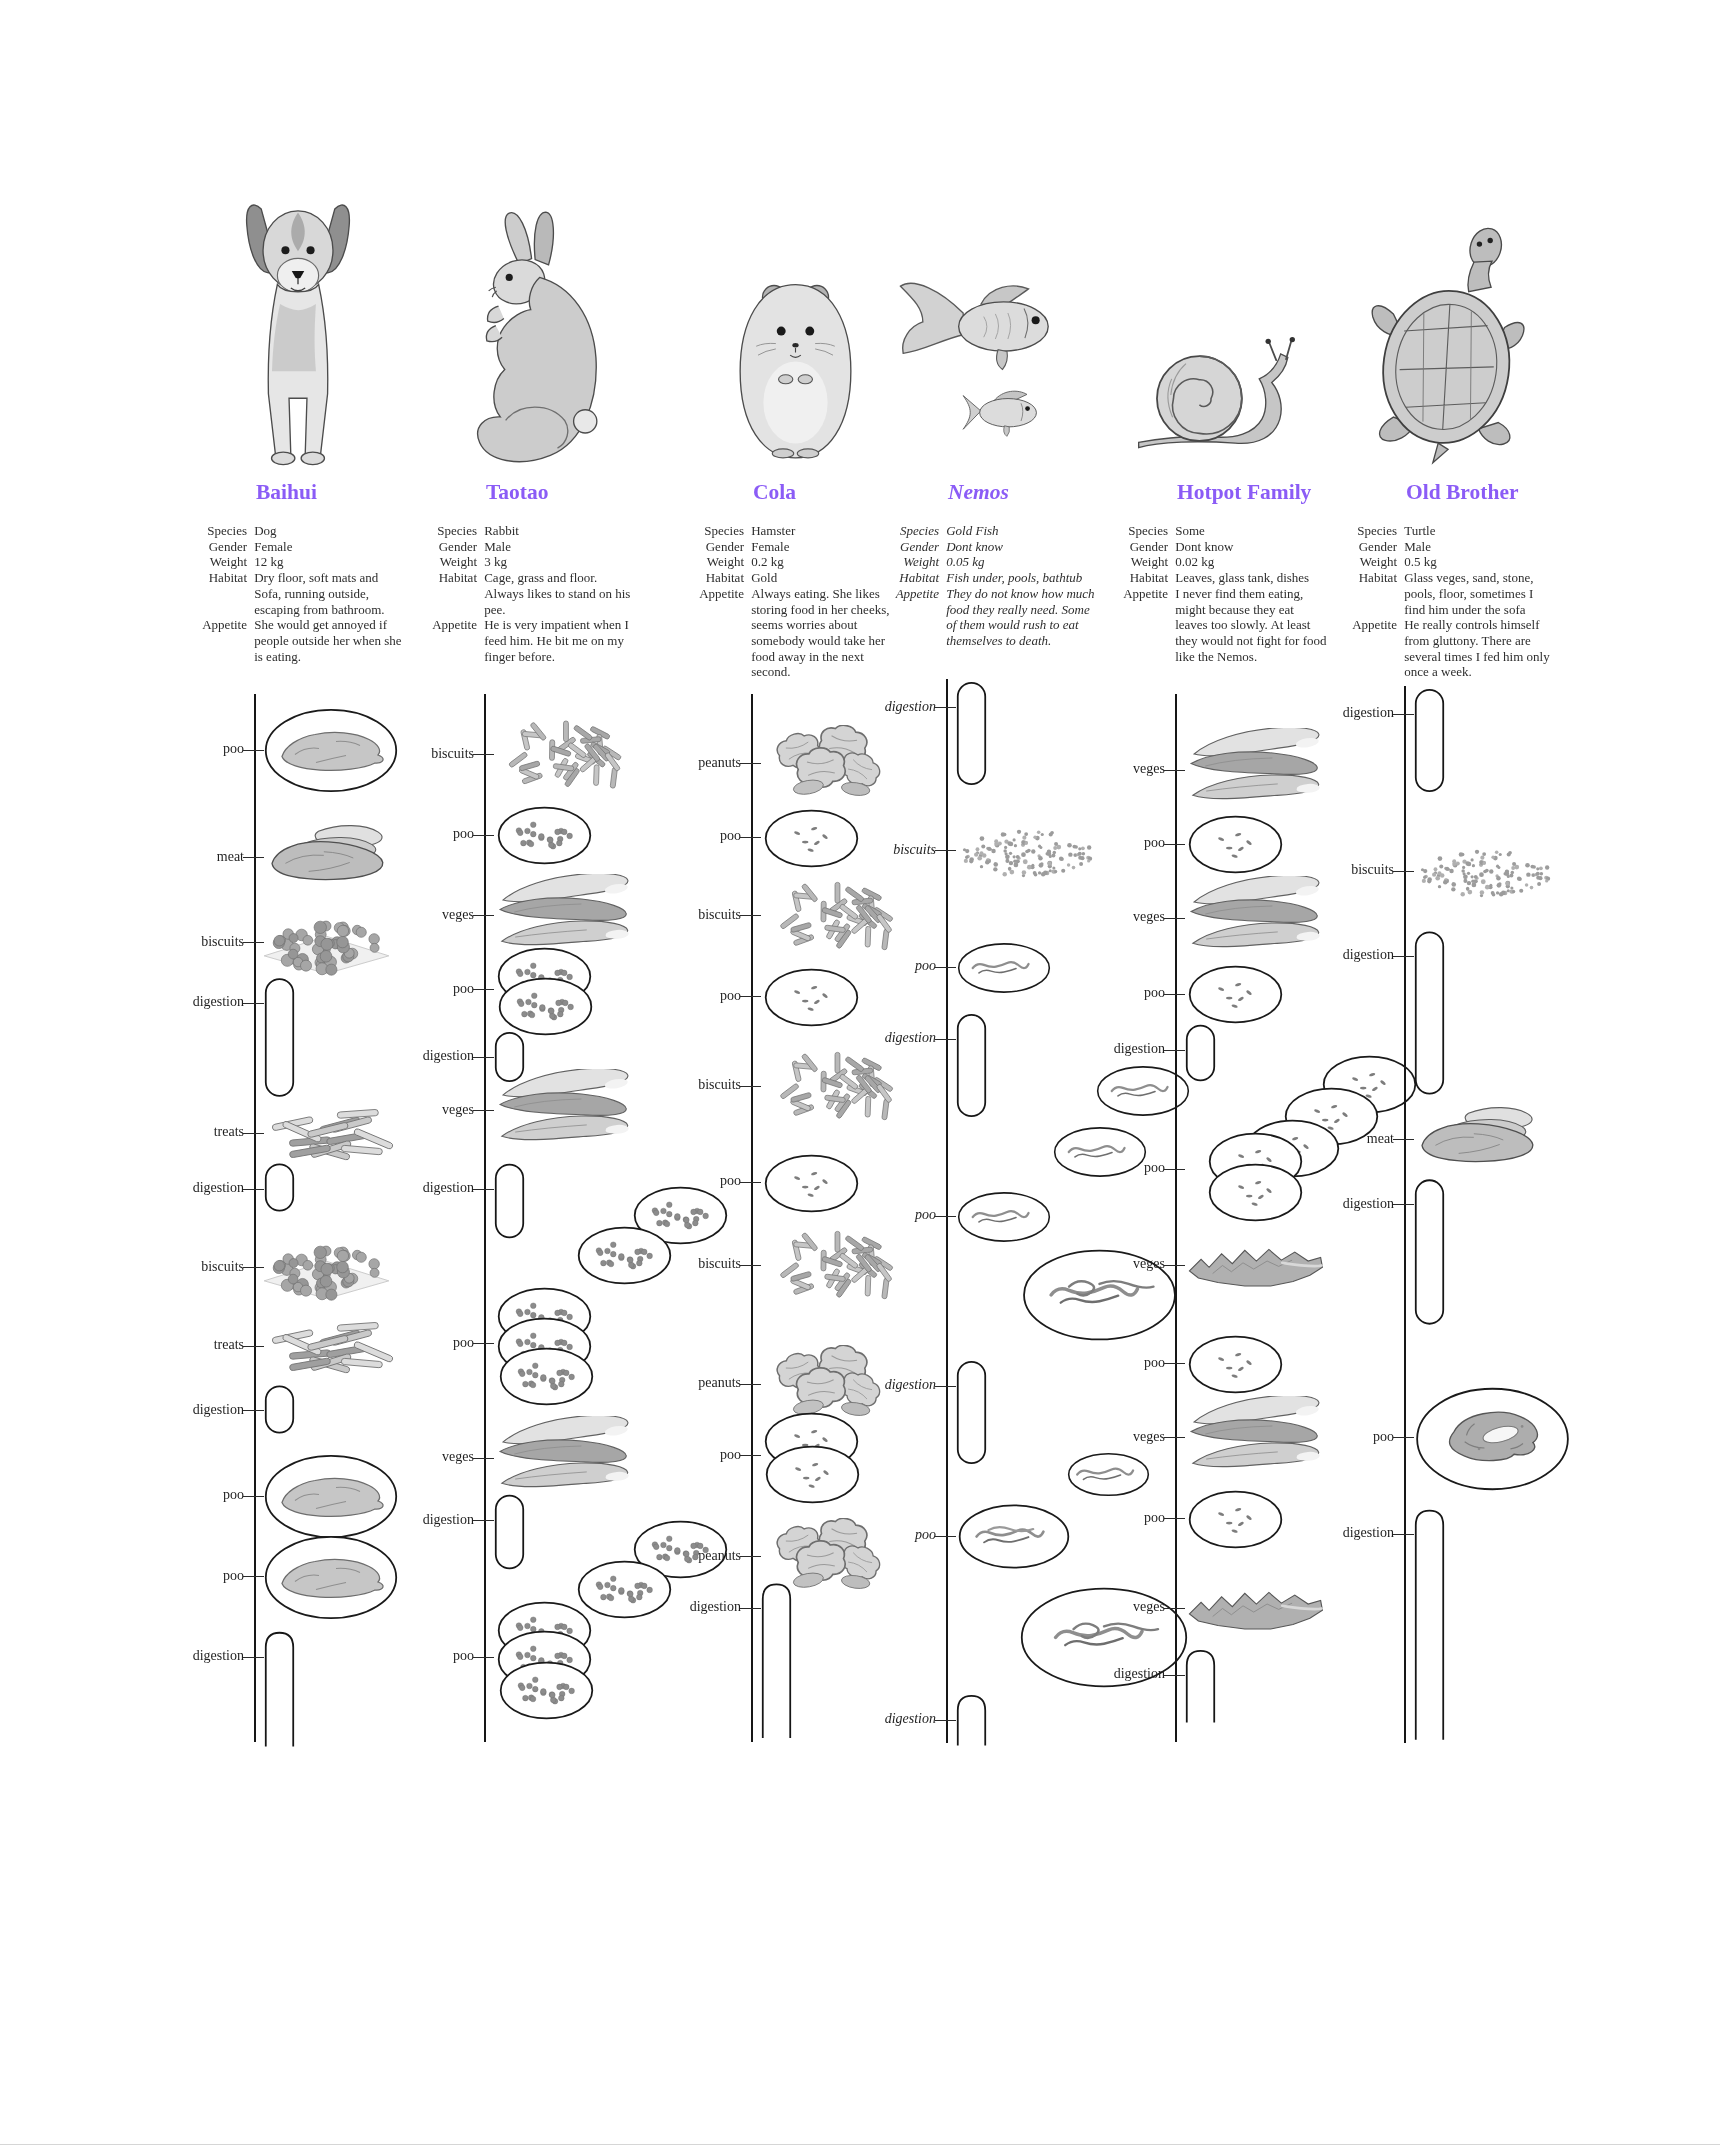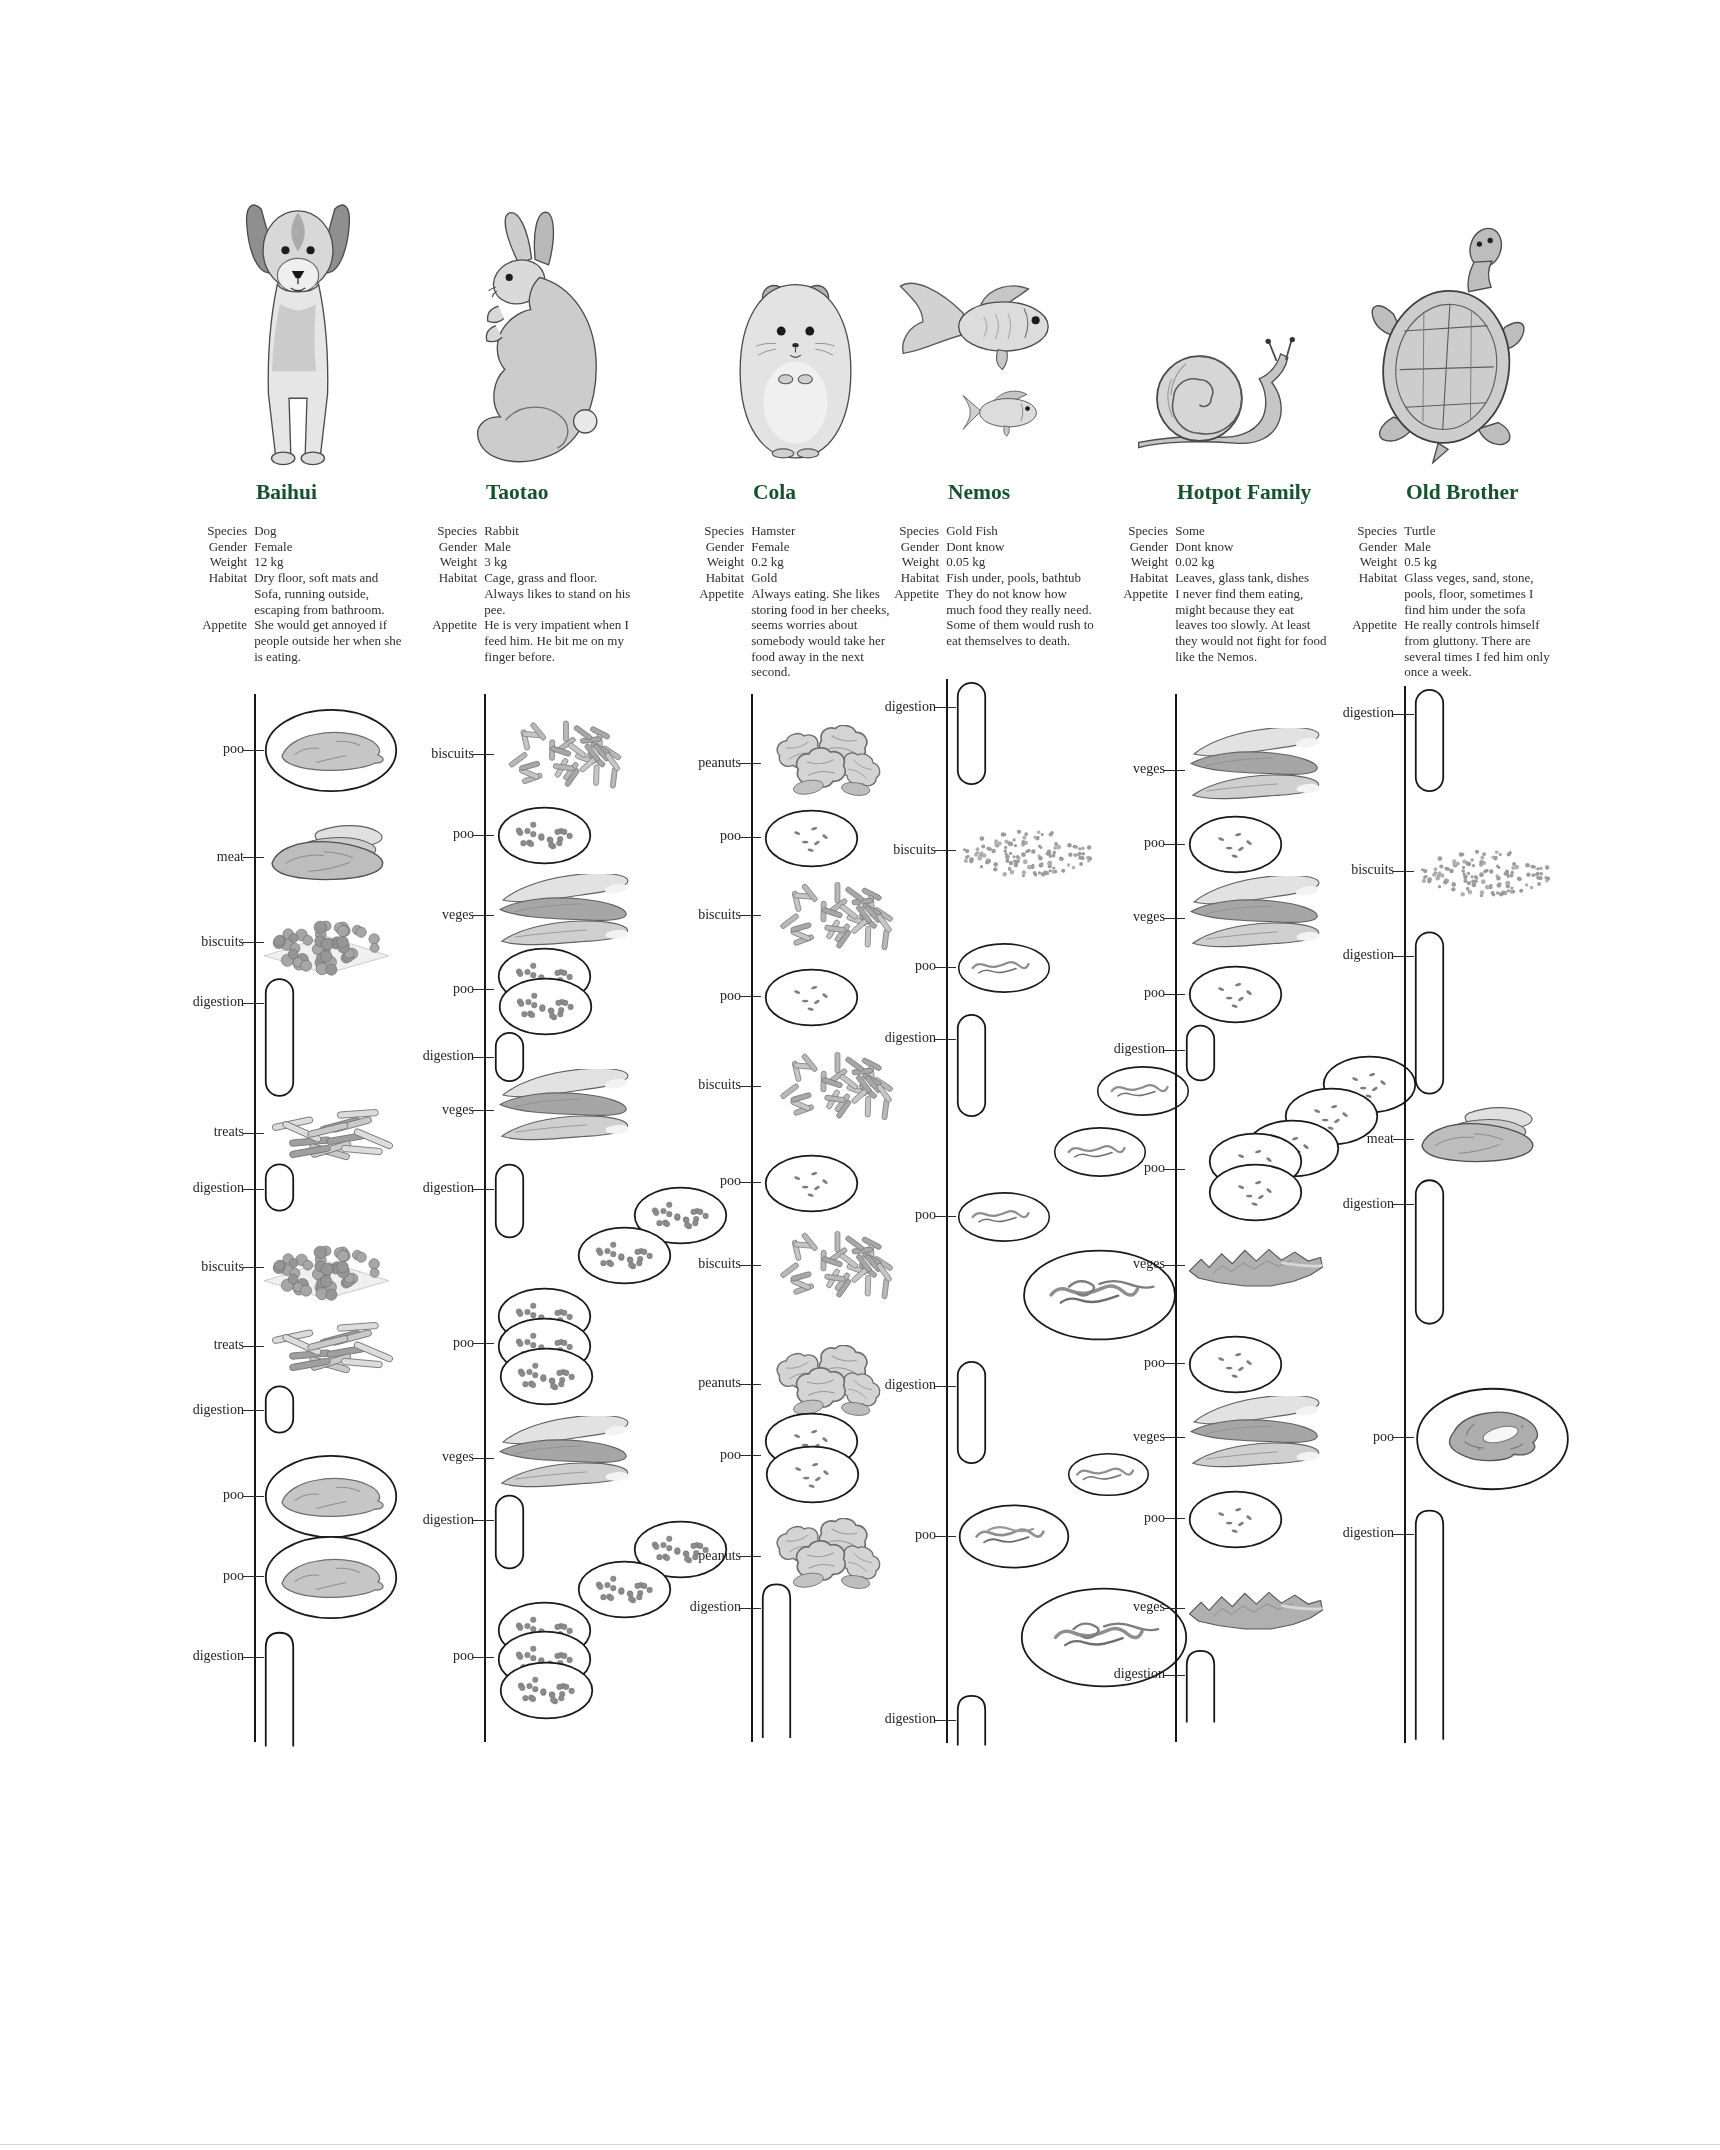--- a/index.html
+++ b/index.html
@@ -1,21 +1,21 @@
 <!DOCTYPE html>
 <html style="font-size:7.2px"><head>
 <meta charset="utf-8">
 <style>
   html,body{margin:0;padding:0;background:#ffffff;}
   .poster{position:relative;width:1721px;height:2151px;background:#ffffff;overflow:hidden;
           font-family:"Liberation Serif","DejaVu Serif",serif;color:#232323;}
   .pet-column{position:absolute;top:0;width:233px;height:2151px;}
   .animal{position:absolute;top:161px;left:-6.7px;width:224px;height:309px;
           display:flex;align-items:flex-end;justify-content:center;}
-  .pet-name{position:absolute;top:480px;left:63px;font-weight:700;font-size:21.5px;color:#14532d;white-space:nowrap;text-align:center;}
+  .pet-name{position:absolute;top:480px;left:63px;font-weight:700;font-size:21.5px;color:#8b5cf6;white-space:nowrap;text-align:center;}
   .info{position:absolute;top:523px;left:-18px;width:260px;}
   .info-row{display:flex;align-items:flex-start;}
   .info-label{flex:none;width:72px;text-align:right;padding-right:7.2px;font-size:13px;line-height:15.7px;color:#2e2e2e;}
   .info-value{width:152px;font-size:13px;line-height:15.7px;color:#2e2e2e;}
   .tline{position:absolute;left:61px;width:1.8px;background:#161616;}
   .ev-label{position:absolute;left:-103px;width:154px;text-align:right;font-size:14px;line-height:15.2px;color:#1f1f1f;white-space:nowrap;}
   .ev-dash{position:absolute;left:50px;width:20.6px;height:1.3px;background:#2b2b2b;}
   .ev-icon{position:absolute;}
   .title-block{position:absolute;left:249px;top:1769px;}
   .title-block h1{margin:0;font-weight:400;font-size:71px;line-height:72px;color:#2d2925;letter-spacing:0.4px;}
@@ -961,21 +961,21 @@
             </g>
             <ellipse cx="-44" cy="52" rx="34" ry="15" transform="rotate(-10 -44 52)" fill="#c2c2c2" stroke="#777777" stroke-width="2"></ellipse>
             <ellipse cx="62" cy="56" rx="32" ry="14" transform="rotate(8 62 56)" fill="#bdbdbd" stroke="#777777" stroke-width="2"></ellipse>
           </svg></div>
         <div class="ev-label" style="top: 1599px;">digestion</div>
         <div class="ev-dash" style="top: 1608px;"></div>
         <div class="ev-icon" style="left: 71px; top: 1582px;"><svg width="31" height="157" viewBox="0 0 70 350">
             <path d="M4 350 L4 36 Q4 3 35 3 Q66 3 66 36 L66 350" fill="#ffffff" stroke="#161616" stroke-width="4"></path>
           </svg></div>
       </div>
-      <div class="pet-column" style="left: 885px;">
+      <div class="pet-column" style="left: 885px; font-style: italic;">
         <div class="animal">
           <svg width="188" height="211" viewBox="0 0 420 470">
             <path d="M150 120 C100 70 40 40 10 60 C40 90 60 110 60 140 C30 150 10 180 16 210 C60 205 100 180 152 168 Z" fill="#d2d2d2" stroke="#5a5a5a" stroke-width="3"></path>
             <path d="M190 100 C210 60 260 52 296 66 C272 84 252 96 240 106 Z" fill="#c7c7c7" stroke="#5a5a5a" stroke-width="3"></path>
             <ellipse cx="240" cy="150" rx="100" ry="55" fill="#dcdcdc" stroke="#4c4c4c" stroke-width="3"></ellipse>
             <circle cx="312" cy="136" r="9" fill="#1a1a1a"></circle>
             <path d="M286 110 q16 30 2 66" stroke="#6f6f6f" fill="none" stroke-width="2.5"></path>
             <path d="M196 128 q14 22 0 46 M222 122 q14 26 0 56 M250 120 q12 26 0 58" stroke="#9e9e9e" fill="none" stroke-width="2"></path>
             <path d="M228 202 q-10 30 10 44 q14 -18 10 -40 Z" fill="#c7c7c7" stroke="#5a5a5a" stroke-width="2.5"></path>
             <g transform="translate(150 286) scale(0.66)">

